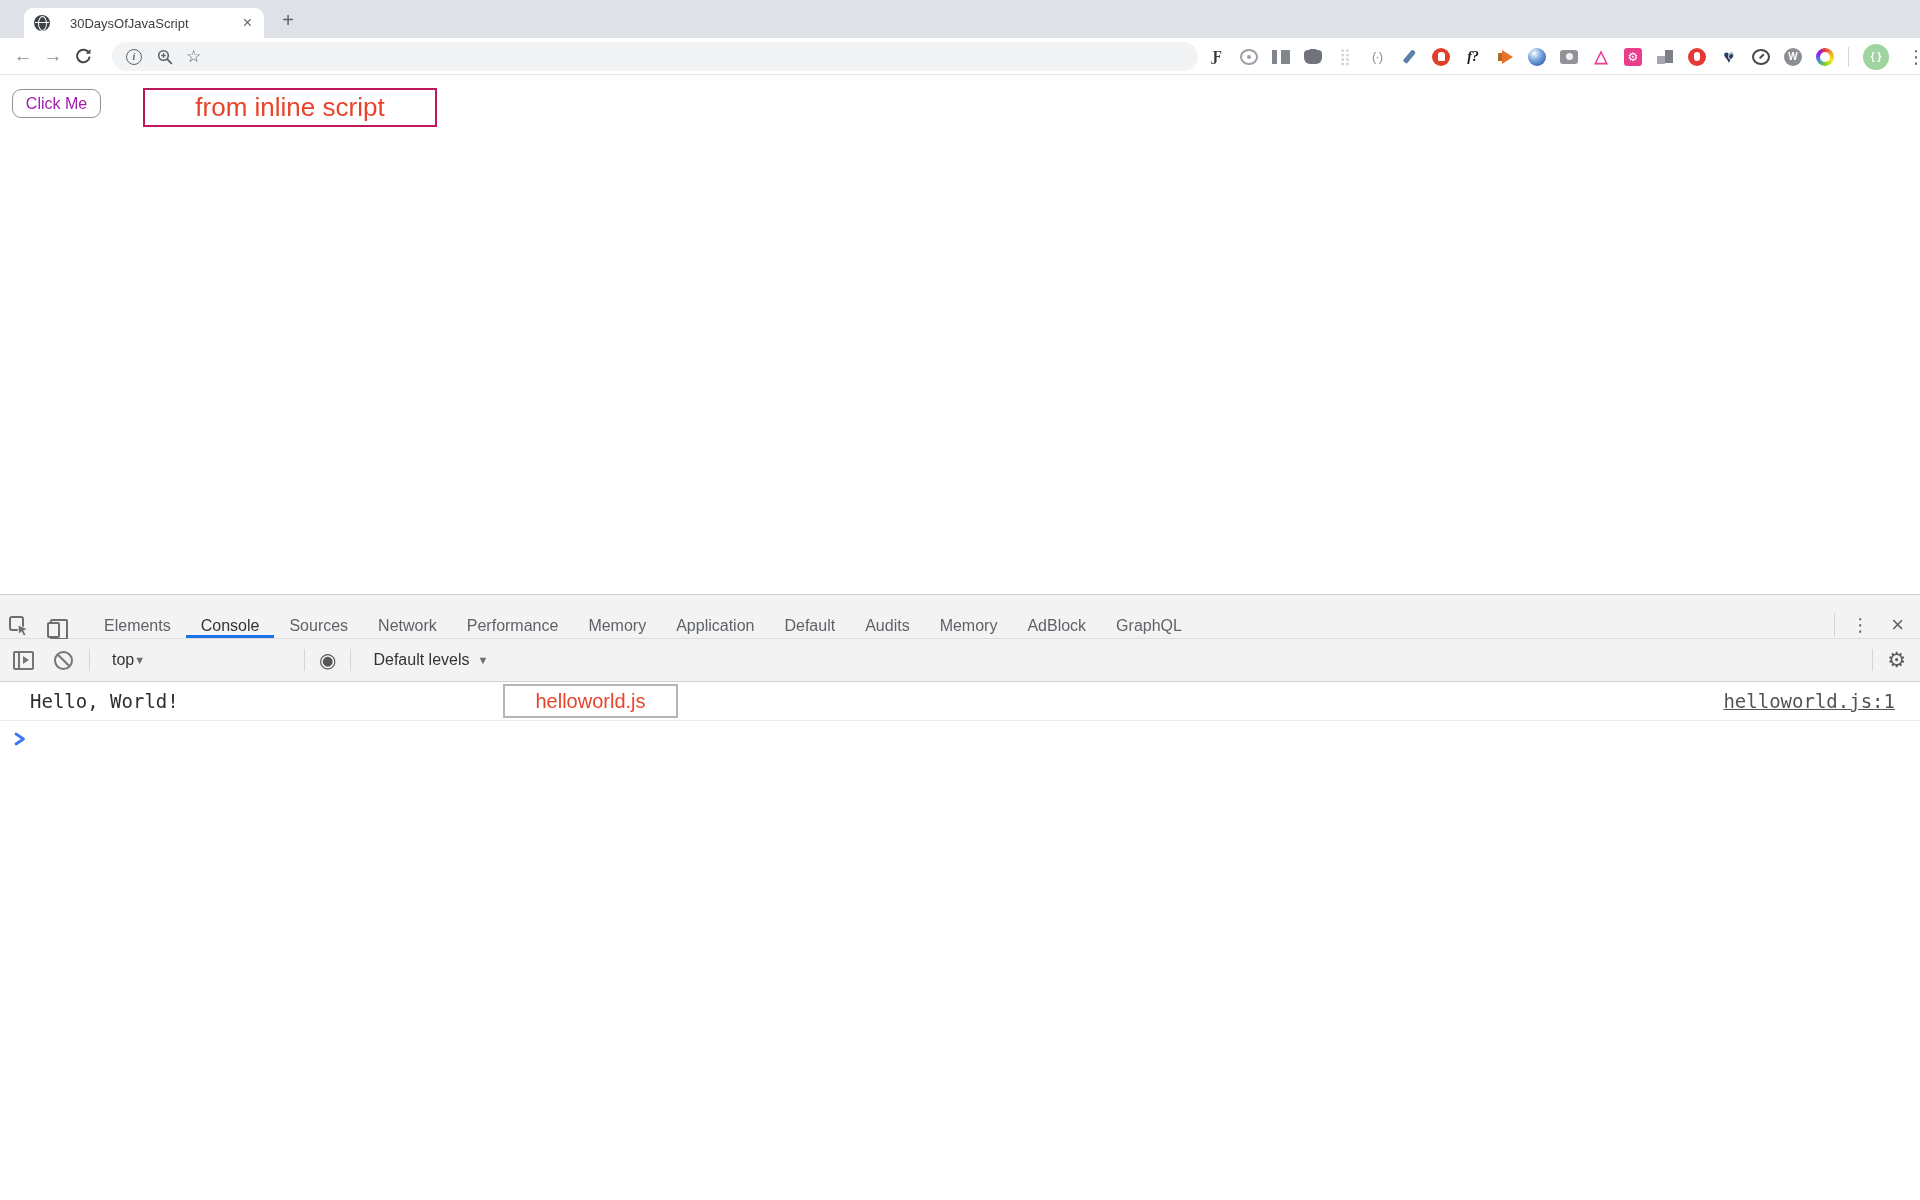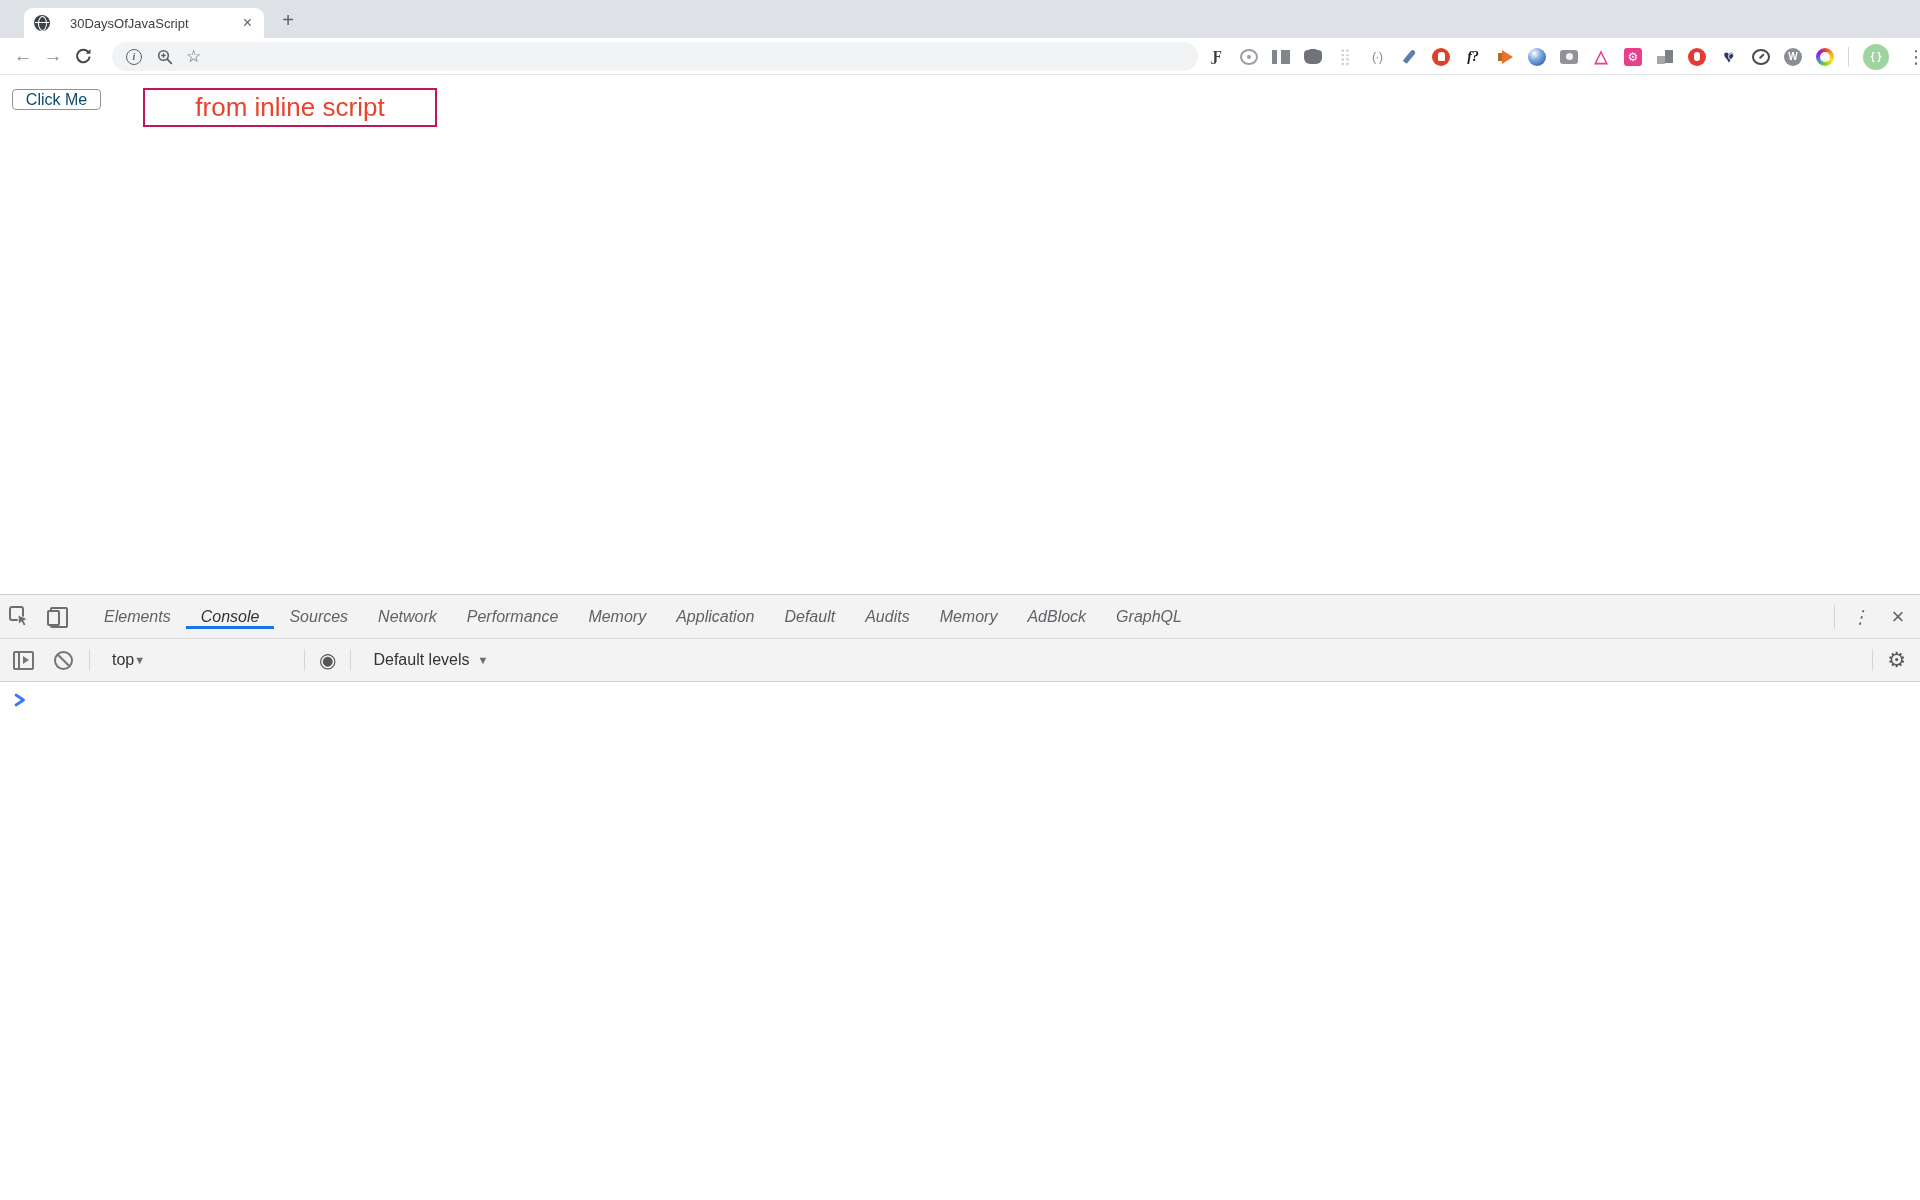--- a/index.html
+++ b/index.html
@@ -80,32 +80,32 @@
   .x-wp { background:#8b8f93; border-radius:50%; color:#fff; font-size:10px; font-weight:bold; }
   .x-ring { border-radius:50%; background:conic-gradient(#e43f2f,#f5a623,#f8e71c,#7ed321,#4a90d9,#9013fe,#e43f2f); }
   .x-ring::after { content:""; width:10px; height:10px; background:#fff; border-radius:50%; }
   .vsep { width:1px; height:20px; background:#d5d7da; }
   #profile { width:26px; height:26px; border-radius:50%; background:#9fd3a0; color:#fff;
              font-size:10px; font-weight:bold; display:flex; align-items:center; justify-content:center; }
   .kebab { font-size:18px; color:#5f6368; padding:0 4px; }
 
   
   #page { position:absolute; top:75px; left:0; width:1920px; height:519px; background:#fff; }
-  #clickme { position:absolute; left:12px; top:14px; width:89px; height:21px; background:#fff;
-             border:1px solid #8f9398; border-radius:4px; font-size:16px; color:#0c4a6e;
+  #clickme { position:absolute; left:12px; top:14px; width:89px; height:29px; background:#fff;
+             border:1px solid #8f9398; border-radius:9px; font-size:16px; color:#a21caf;
              font-family:"Liberation Sans", sans-serif; }
   #inline-box { position:absolute; left:143px; top:13px; width:294px; height:39px;
                 border:2px solid #be185d; background:#fff; display:flex; align-items:center;
                 justify-content:center; font-size:26px; color:#e8432c; }
 
   
   #devtools { position:absolute; top:594px; left:0; width:1920px; height:606px; background:#fff;
               border-top:1px solid #cfcfcf; }
   #dt-tabs { position:relative; height:44px; background:#f3f3f3; border-bottom:1px solid #dcdcdc;
-             display:flex; align-items:center;font-style:italic; }
+             display:flex; align-items:flex-end; }
   .dt-icbox { width:38px; display:flex; align-items:center; justify-content:center; }
   .device-ic { position:relative; width:21px; height:19px; }
   .device-ic::before { content:""; position:absolute; right:0; top:0; width:14px; height:17px;
                        border:2px solid #6e6e6e; border-radius:2px; }
   .device-ic::after { content:""; position:absolute; left:0; bottom:0; width:9px; height:12px;
                       border:2px solid #6e6e6e; border-radius:2px; background:#f3f3f3; }
   .dt-sep { width:1px; background:#d5d5d5; margin:10px 6px; }
   .dt-tab { display:flex; align-items:center; padding:0 15px; font-size:16px; color:#5f6368;
             border-bottom:3px solid transparent; border-top:3px solid transparent; white-space:nowrap; }
   .dt-tab.active { color:#333; border-bottom-color:#1a73e8; }
@@ -256,19 +256,24 @@
       <span>Default levels</span>
       <span class="dd-arrow">▼</span>
     </div>
     <div id="dt-toolbar-right">
       <span class="dt-sep" style="height:22px; margin:0;"></span>
       <span class="gear">⚙</span>
     </div>
   </div>
 
   <div id="console-area">
+    <div class="crow">
+      <span class="cmsg">Hello, World!</span>
+      <span class="cbox">helloworld.js</span>
+      <span class="clink">helloworld.js:1</span>
+    </div>
     <div id="prompt">
       <svg width="14" height="16" viewBox="0 0 14 16">
           <path d="M3 3 L10.5 8 L3 13" fill="none" stroke="#3b78f2" stroke-width="2.8" stroke-linecap="round" stroke-linejoin="round"></path>
         </svg>
     </div>
   </div>
 </div>
 
 </body></html>

